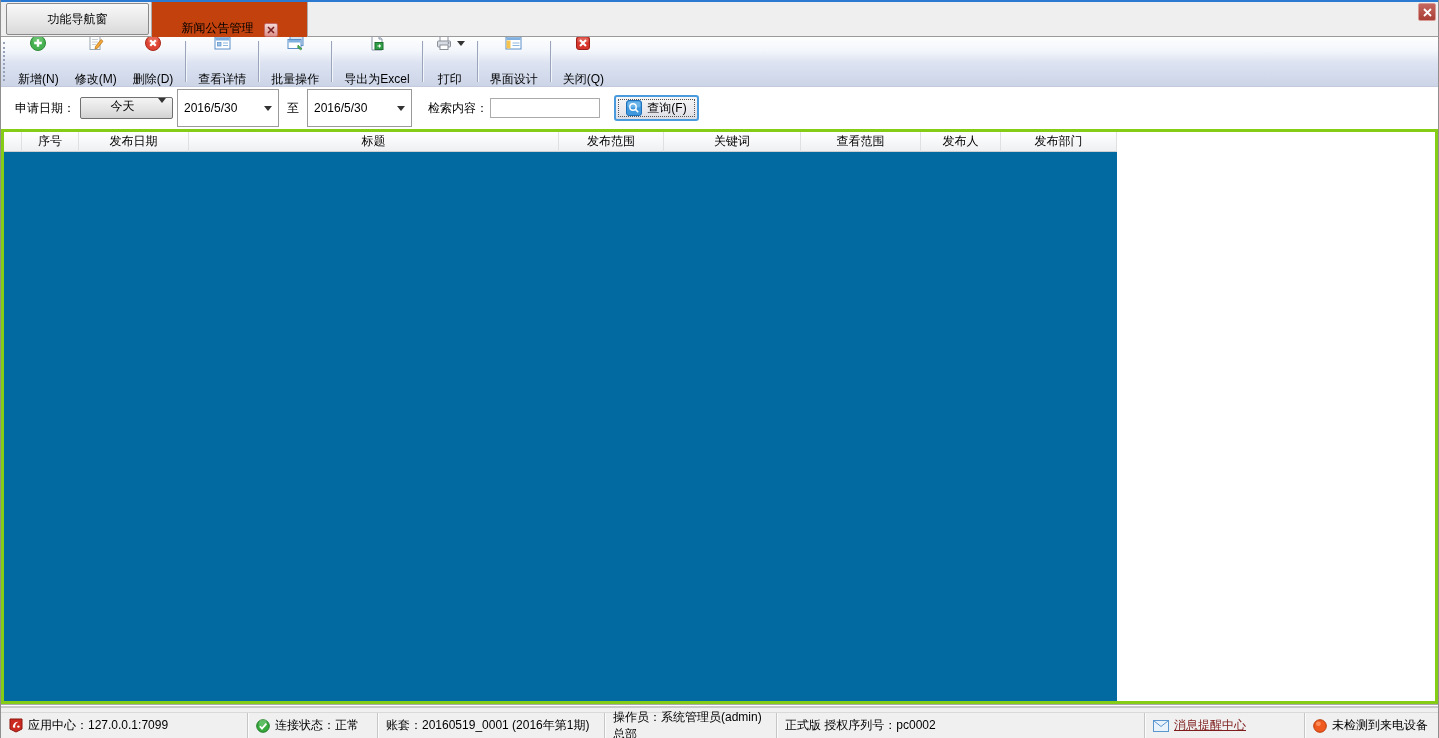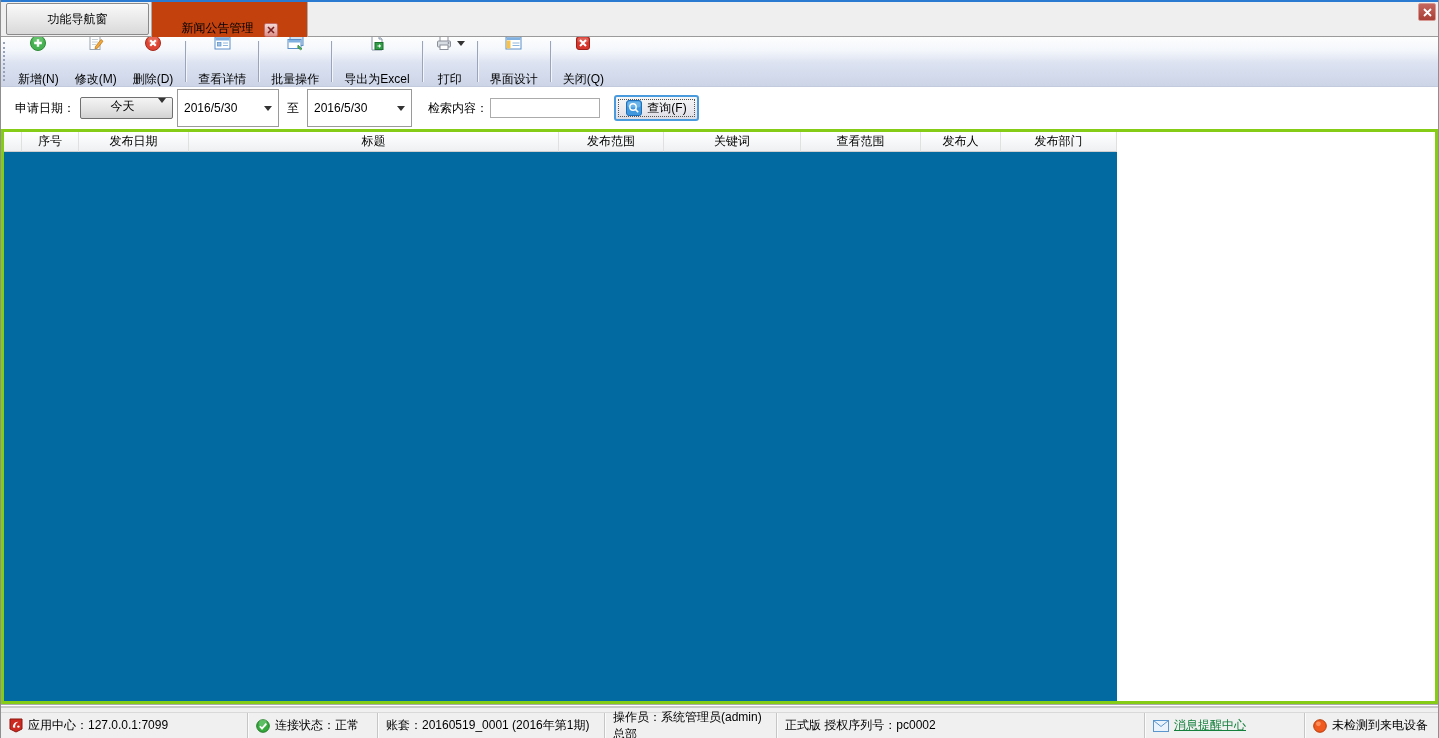--- a/index.html
+++ b/index.html
@@ -54,21 +54,21 @@
   .th { background:linear-gradient(#ffffff,#f6f7f8 55%,#eff0f2); border-right:1px solid #e0e0e0; border-bottom:1px solid #cfcfcf;
     display:flex; align-items:center; justify-content:center; flex:0 0 auto; }
   .th-fill { flex:1 1 auto; background:#fff; }
   .grid-body { flex:1 1 auto; background:#fff; }
   .grid-gap { flex:0 0 8px; background:#f0f0f0; border-top:1px solid #ababab; box-shadow:inset 0 1px 0 #ffffff, inset 0 3px 0 #c9c9c9; }
 
   
   .statusbar { height:26px; flex:0 0 auto; background:#f0f0f0; border-top:1px solid #d9d9d9; display:flex; align-items:stretch; }
   .ssec { display:flex; align-items:center; gap:5px; padding:0 8px; border-right:1px solid #c6c6c6; box-shadow:1px 0 0 #fbfbfb; }
   .ssec.last { border-right:none; box-shadow:none; }
-  .link { color:#15803d; text-decoration:underline; cursor:pointer; }
+  .link { color:#7f1d1d; text-decoration:underline; cursor:pointer; }
 </style>
 </head>
 <body>
 
 <div class="window">
 
   <div class="topline"></div>
 
   <div class="tabstrip">
     <div class="nav-btn">

